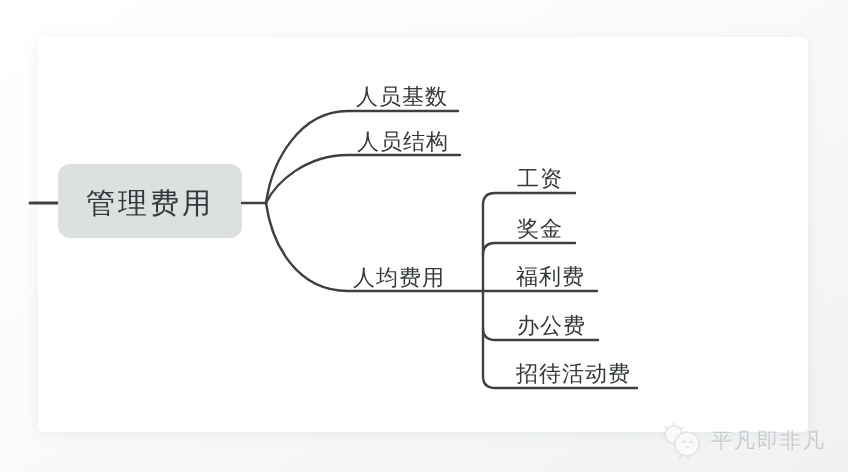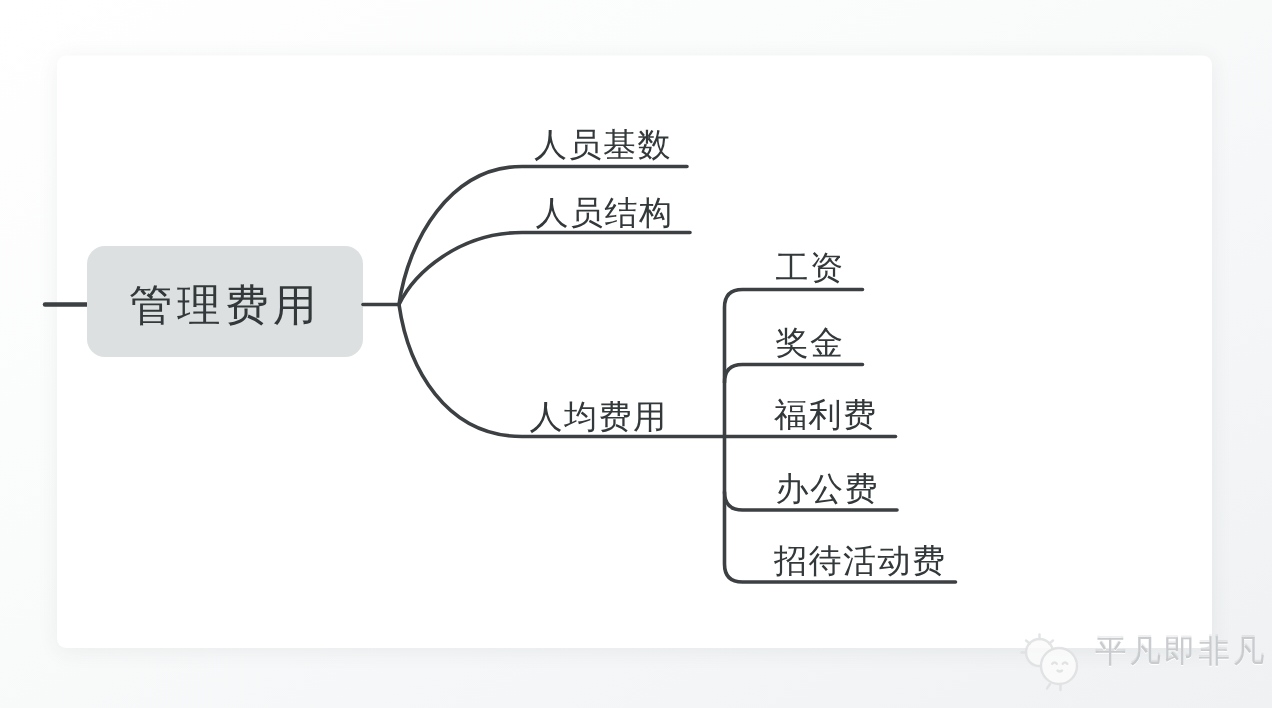--- a/index.html
+++ b/index.html
@@ -46,25 +46,25 @@
   }
   .t-root {
     font-size: 29px;
     letter-spacing: 3px;
     font-weight: 500;
   }
   .t-branch { font-size: 22px; }
   .t-child  { font-size: 22px; }
   .watermark {
     position: absolute;
-    right: 3px;
+    right: 22px;
     top: 420px;
     height: 42px;
     display: flex;
-    align-items: flex-start;
+    align-items: center;
     gap: 6px;
   }
   .watermark .wm-text {
     font-size: 21px;
     letter-spacing: 2px;
     color: #c9cccf;
     text-shadow: 0 1px 0 #ffffff, 0 -1px 0 rgba(120,120,120,0.12);
   }
   .mascot { opacity: 0.85; }
 </style>

